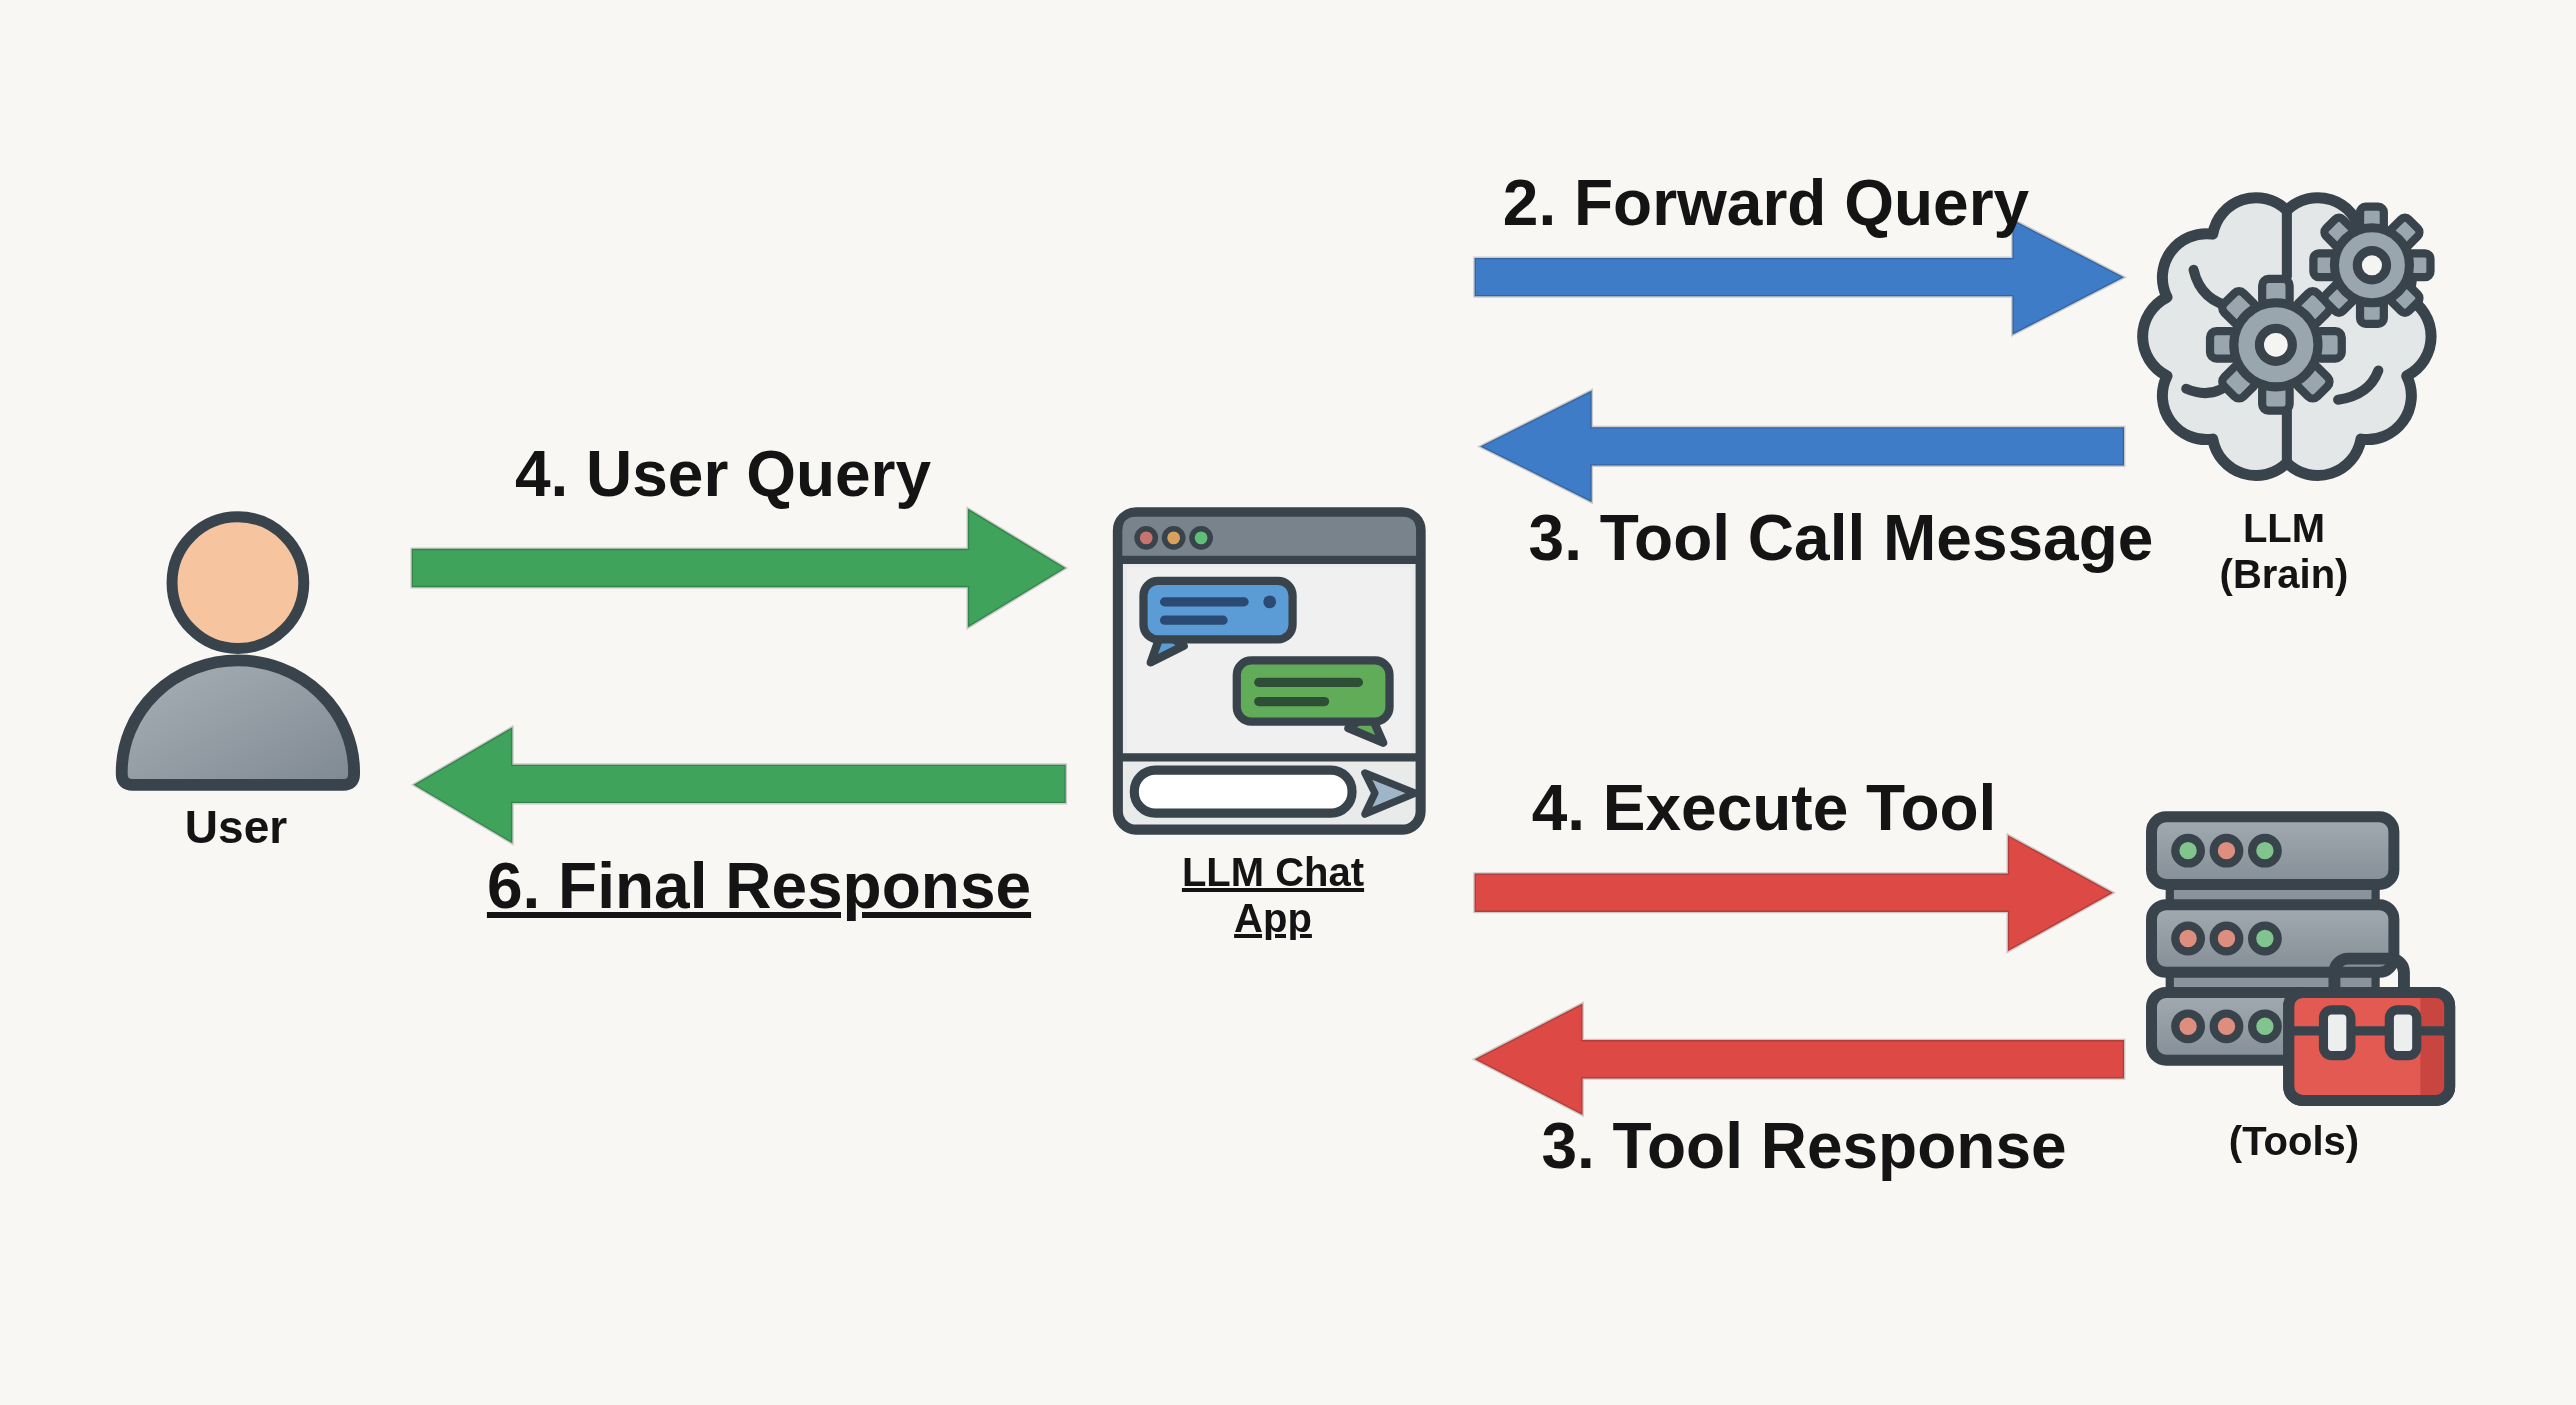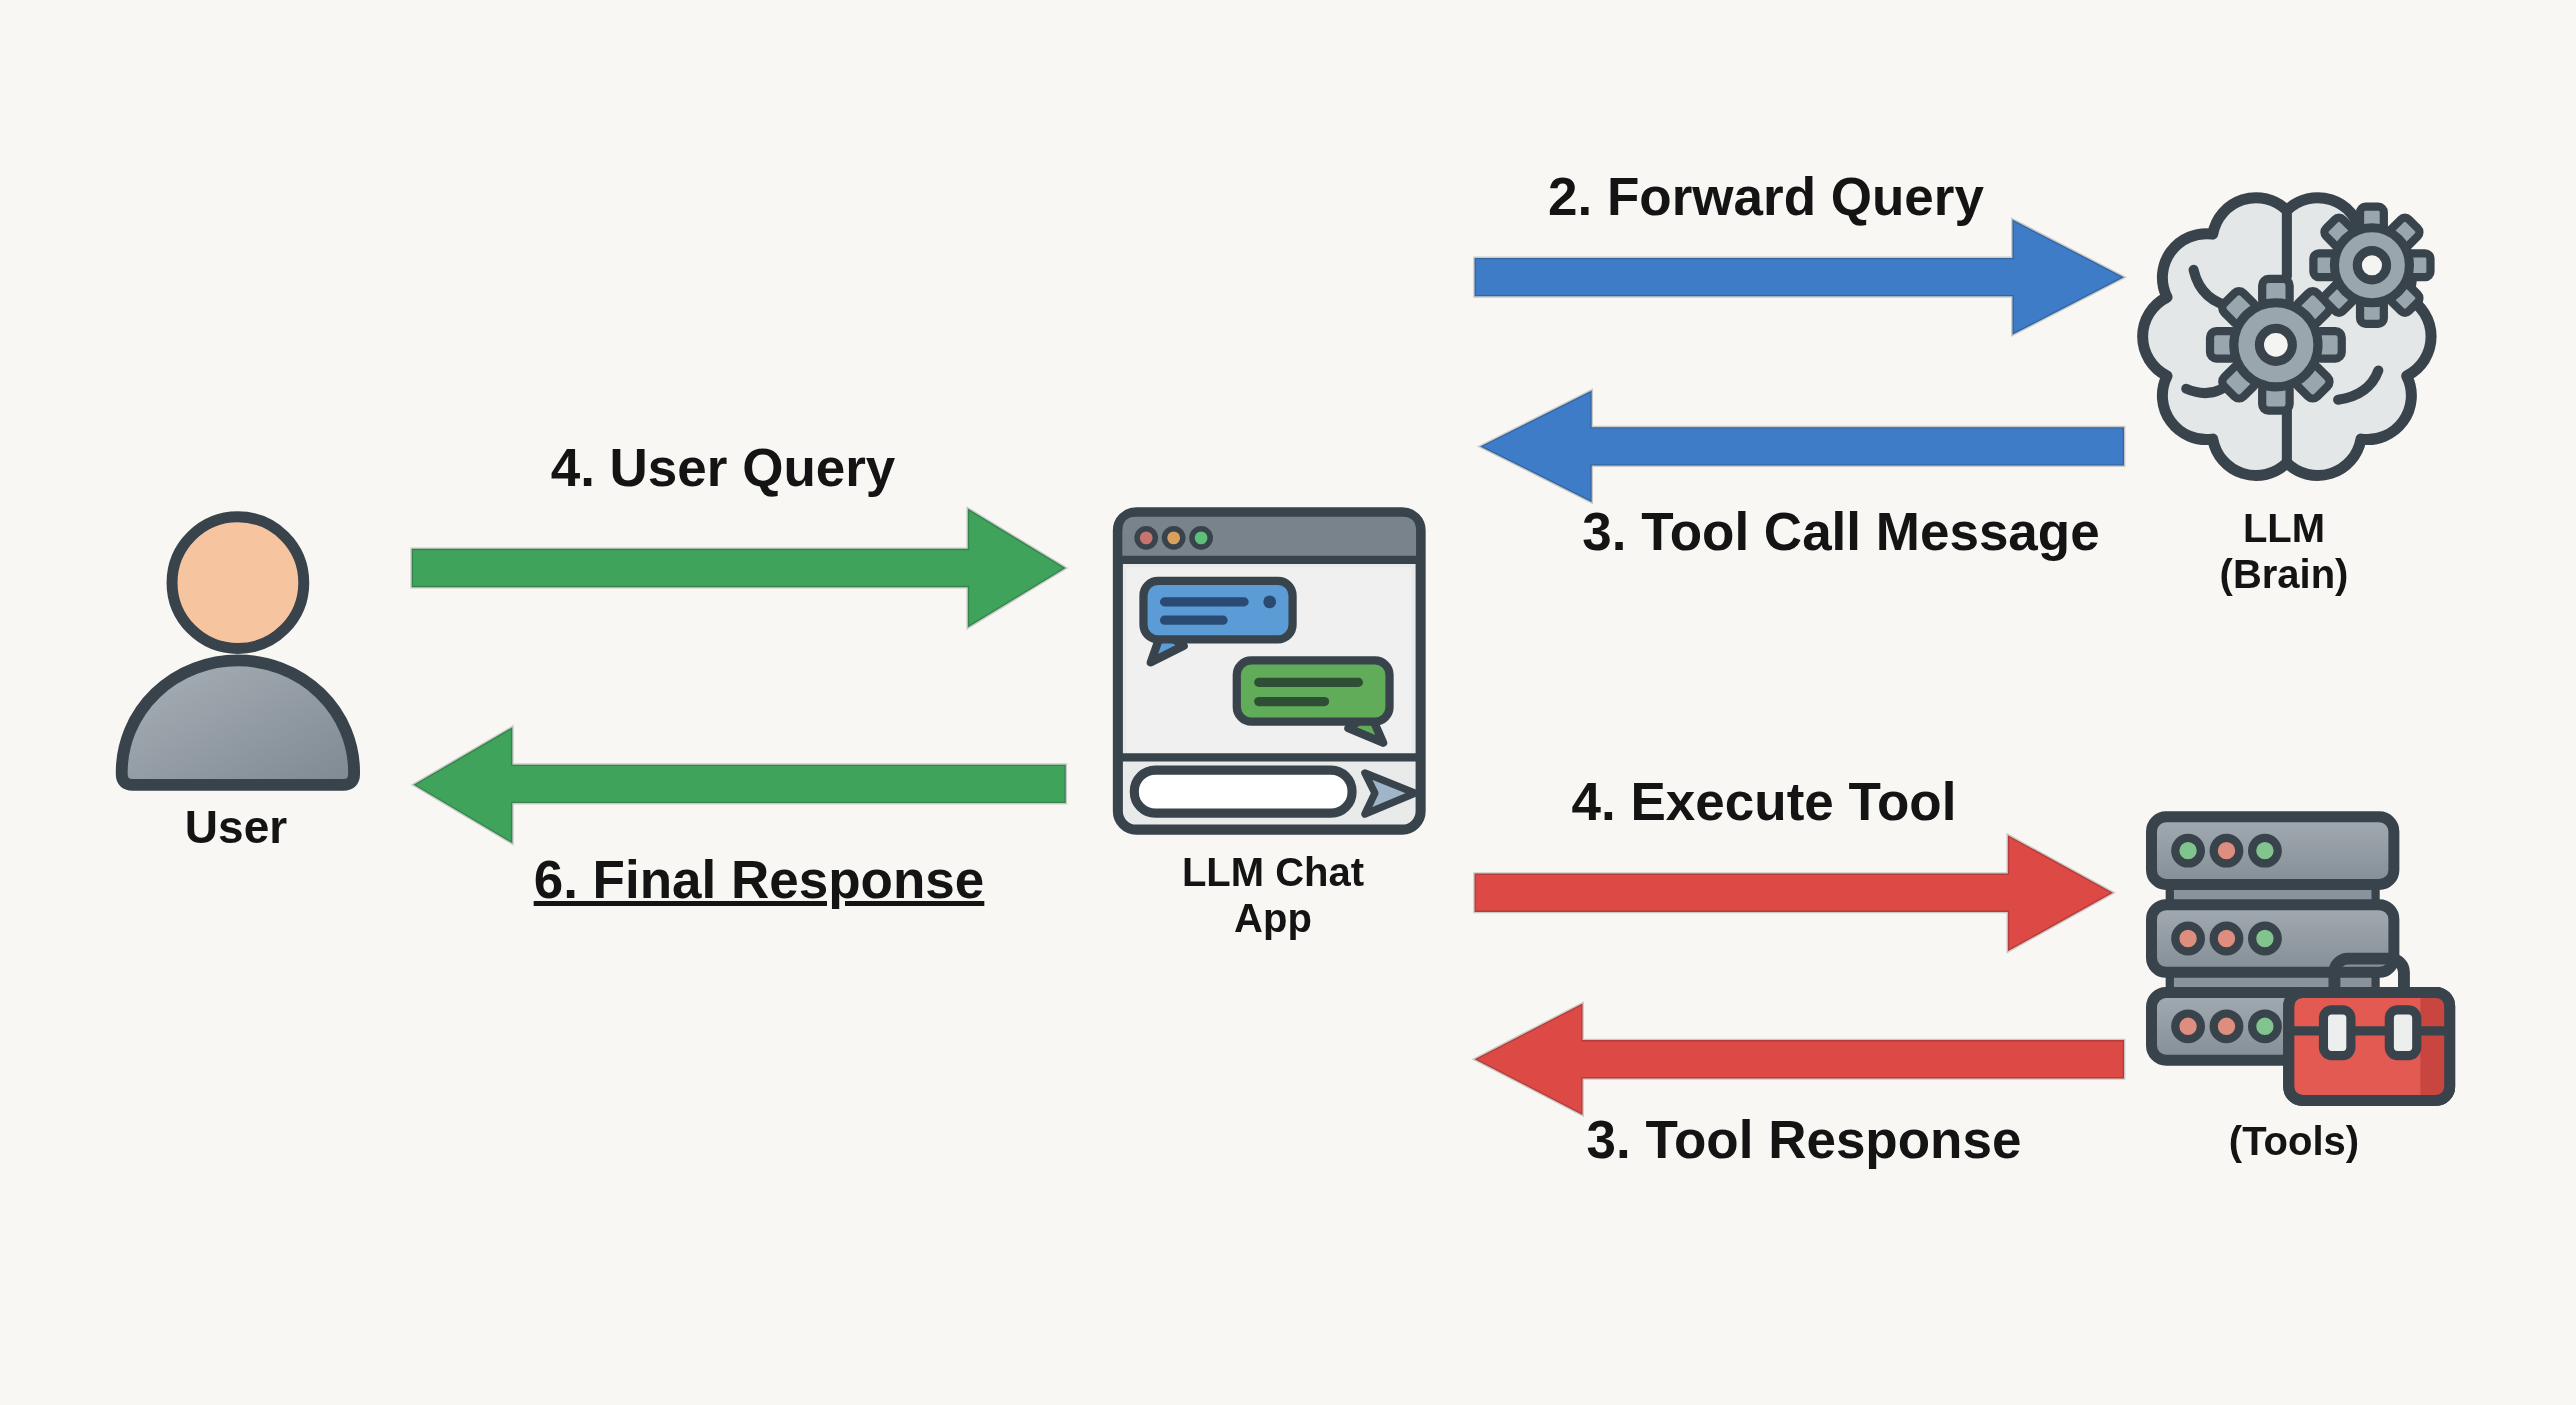--- a/index.html
+++ b/index.html
@@ -14,21 +14,21 @@
   .label{
     position:absolute;
     transform:translateX(-50%);
     font-family:"Liberation Sans",sans-serif;
     font-weight:bold;
     color:#141414;
     white-space:nowrap;
     text-align:center;
     line-height:1.16;
   }
-  .step-label{font-size:53px;}
+  .step-label{font-size:64px;}
   .node-label{font-size:40px;}
 </style>
 </head>
 <body>
 
 <div class="canvas">
 
   <svg class="diagram-svg" viewBox="0 0 2816 1536">
     <defs>
       <linearGradient id="bodyGrad" x1="0" y1="0" x2="1" y2="1">
@@ -190,21 +190,21 @@
   <div class="label step-label" style="left:1813px;top:501px;margin-left:28px;">3. Tool Call Message</div>
 
   <div class="label step-label" style="left:1764px;top:747px;margin-top:24px;">4. Execute Tool</div>
 
   <div class="label step-label" style="left:1804px;top:1109px;">3. Tool Response</div>
 
   <div class="label step-label" style="left:759px;top:849px;text-decoration:underline;">6. Final Response</div>
 
   <div class="label node-label" style="left:236px;top:801px;font-size:46px;">User</div>
 
-  <div class="label node-label" style="left:1273px;top:849px;">
+  <div class="label node-label" style="left:1273px;top:849px;text-decoration:underline;">
     <div>LLM Chat</div>
     <div>App</div>
   </div>
 
   <div class="label node-label" style="left:2284px;top:505px;">
     <div>LLM</div>
     <div>(Brain)</div>
   </div>
 
   <div class="label node-label" style="left:2294px;top:1118px;">

